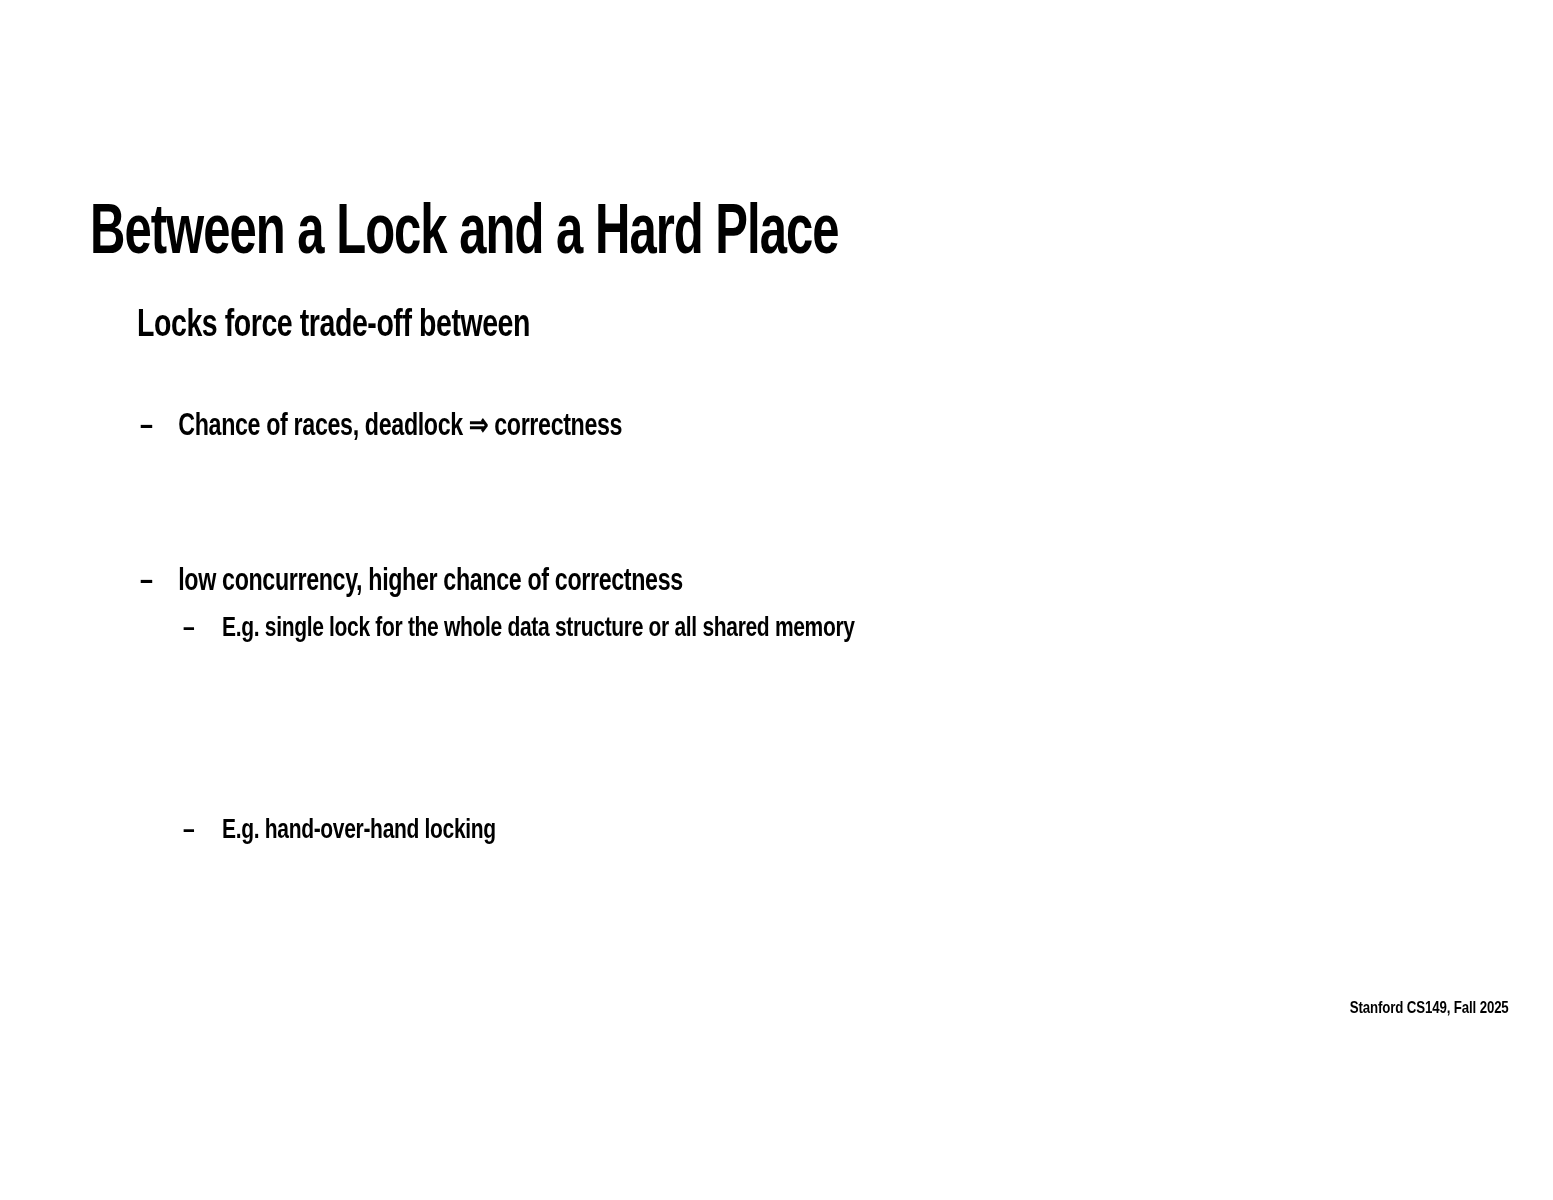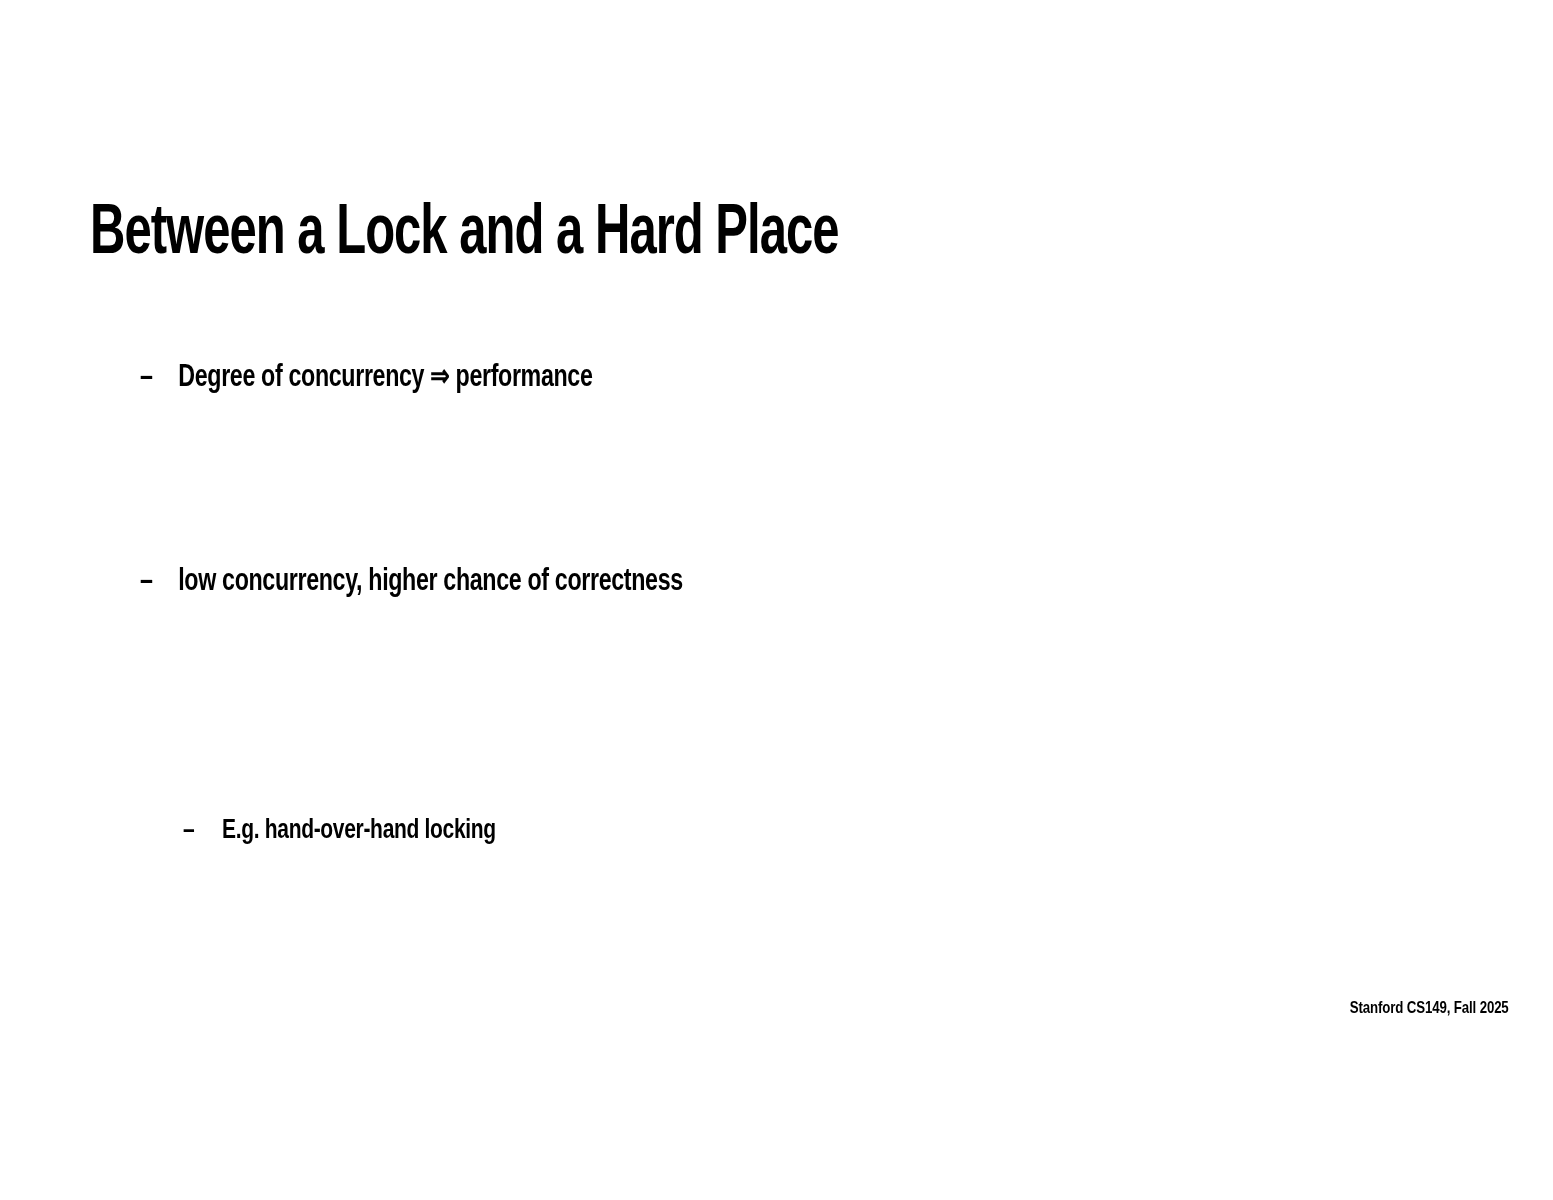--- a/index.html
+++ b/index.html
@@ -49,29 +49,37 @@
 </style>
 </head>
 <body>
 
 <div class="slide">
 
   <h1 class="line" style="left:90px;top:194px">
     <span class="cx title-cx">Between a Lock and a Hard Place</span>
   </h1>
 
-  <div class="line b1" style="left:140px;top:360px">
+  <div class="line h" style="left:137px;top:304px">
+    <span class="cx">Locks force trade-off between</span>
+  </div>
+  <div class="line b1" style="left:140px;top:409px">
     <span class="cx">
-      <span class="dash d1">–</span><span>Degree of concurrency ⇒ performance</span>
+      <span class="dash d1">–</span><span>Chance of races, deadlock ⇒ correctness</span>
     </span>
   </div>
 
   <div class="line b1" style="left:140px;top:564px">
     <span class="cx">
       <span class="dash d1">–</span><span>low concurrency, higher chance of correctness</span>
+    </span>
+  </div>
+  <div class="line b2" style="left:183px;top:613px">
+    <span class="cx">
+      <span class="dash d2">–</span><span>E.g. single lock for the whole data structure or all shared memory</span>
     </span>
   </div>
 
   <div class="line b2" style="left:183px;top:815px">
     <span class="cx">
       <span class="dash d2">–</span><span>E.g. hand-over-hand locking</span>
     </span>
   </div>
 
 

